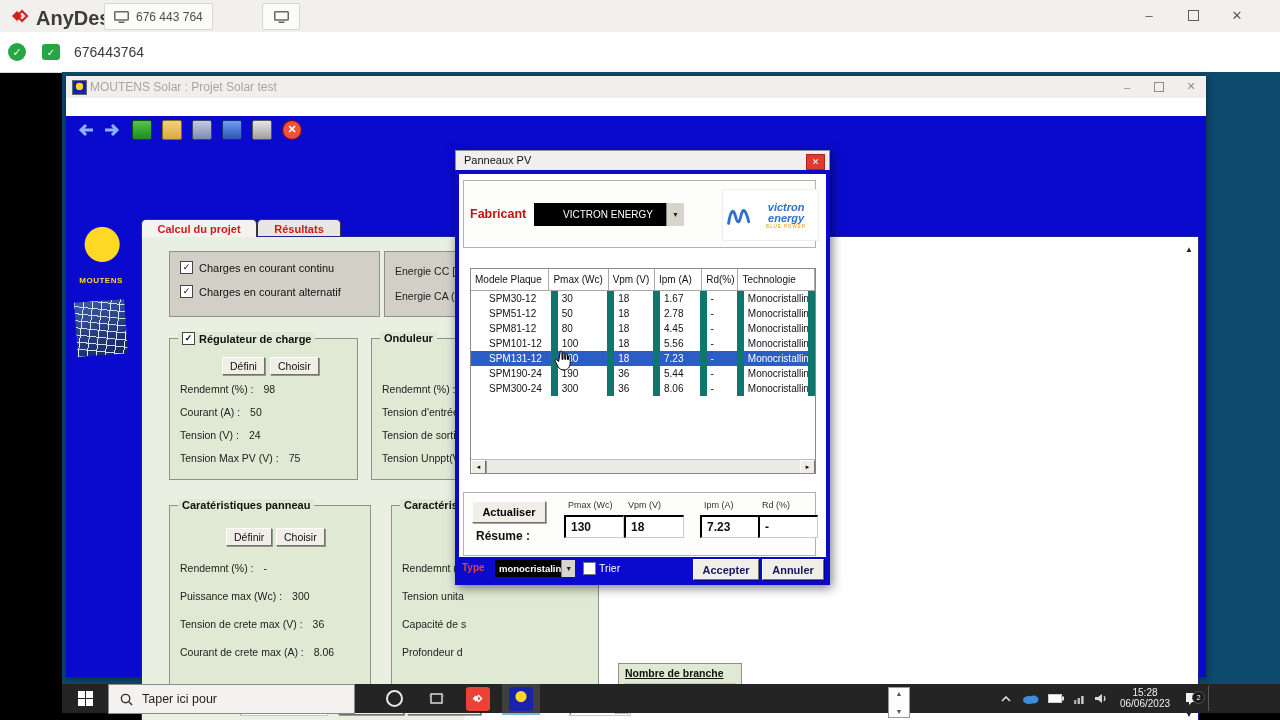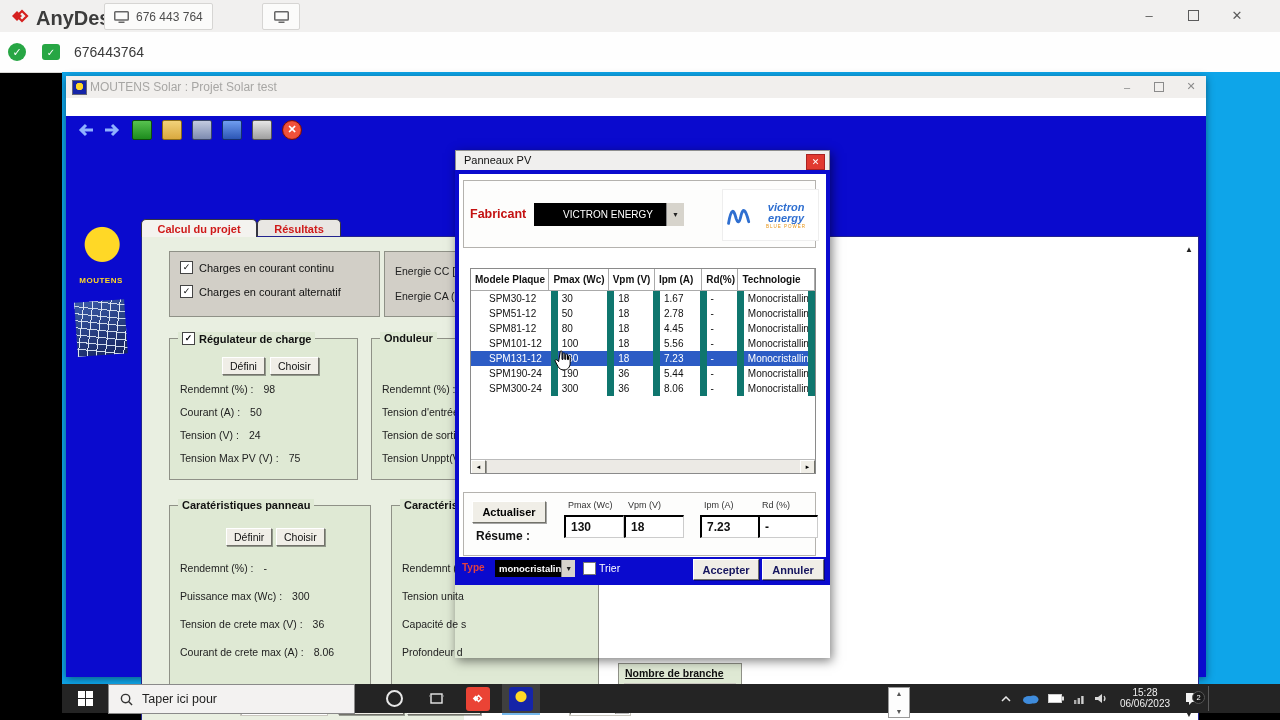--- a/index.html
+++ b/index.html
@@ -13,21 +13,21 @@
   .ad-tab{top:3px;height:25px;background:#fbfbfa;border:1px solid #d6d5d3;border-radius:2px;display:flex;align-items:center;padding:0 9px;gap:7px;font-size:12px;color:#4e4e4e;}
   .winbtn{top:0;width:42px;height:31px;display:flex;align-items:center;justify-content:center;color:#5b5b5b;font-size:13px;}
   #ad-toolbar{left:0;top:32px;width:1280px;height:40px;background:#fefefe;border-bottom:1px solid #d8d7d5;}
   .roundchk{width:18px;height:18px;border-radius:50%;background:#27a644;color:#fff;font-size:11px;display:flex;align-items:center;justify-content:center;}
   .sqchk{width:18px;height:16px;border-radius:3px;background:#27a644;color:#fff;font-size:10px;display:flex;align-items:center;justify-content:center;}
   #ad-address{left:74px;top:12px;font-size:14px;color:#3a3a3a;}
   .adicon{top:42px;width:24px;height:22px;display:flex;align-items:center;justify-content:center;color:#4c4c4c;}
   .adicon.dim{color:#c7c6c4;}
   .adicon.active:after{content:"";position:absolute;left:1px;right:1px;bottom:-6px;height:2px;background:#d5423b;}
   
-  #desktop{left:62px;top:72px;width:1218px;height:641px;background:#0ea5e9;}
+  #desktop{left:62px;top:72px;width:1218px;height:641px;background:#0c4a6e;}
   
   #appwin{left:4px;top:4px;width:1140px;height:601px;background:#fff;box-shadow:0 2px 8px rgba(0,0,0,.45);}
   #app-titlebar{left:0;top:0;right:0;height:22px;background:#f1efed;}
   #app-title{left:24px;top:4px;font-size:12px;color:#a7a6a4;}
   .appwinbtn{top:0;width:30px;height:21px;display:flex;align-items:center;justify-content:center;color:#8b8b8b;font-size:11px;}
   #app-menubar{left:0;top:22px;right:0;height:18px;background:#fbfaf9;border-bottom:1px solid #e6e5e3;display:flex;align-items:center;padding-left:14px;gap:20px;}
   .menu-item{font-size:12px;color:#1c1c1c;}
   #app-bluebar{left:0;top:40px;right:0;height:27px;background:#0a0ace;display:flex;align-items:center;padding-left:10px;gap:10px;}
   #app-client{left:0;top:67px;right:0;bottom:0;background:#0a0ace;}
   .tbico{width:18px;height:18px;border-radius:2px;position:relative;}
@@ -50,37 +50,37 @@
   .chk{width:11px;height:11px;background:#fff;border:1px solid #444;font-size:9px;line-height:10px;text-align:center;color:#000;flex:0 0 auto;}
   .kvrow{position:absolute;left:10px;right:4px;font-size:10.5px;color:#222;white-space:nowrap;}
   .kvval{margin-left:10px;color:#222;}
   .raised{background:#f0eee7;border:1px solid #72726a;border-top-color:#fff;border-left-color:#fff;box-shadow:1px 1px 0 rgba(0,0,0,.35);display:flex;align-items:center;justify-content:center;}
   .btn-sm{font-size:10.5px;color:#111;height:16px;padding:0 7px;position:absolute;}
   .spin{position:absolute;background:#fff;border:1px solid #fff;border-top-color:#6f6f67;border-left-color:#6f6f67;box-shadow:0 0 0 1px #c9c7bf;display:flex;align-items:center;}
   .spin .v{flex:1;font-size:11px;padding-left:5px;color:#111;}
   .spin .ud{width:13px;height:100%;display:flex;flex-direction:column;border-left:1px solid #9a988f;}
   .spin .ud div{flex:1;background:#efede6;font-size:5px;line-height:7px;text-align:center;color:#333;border-bottom:1px solid #bbb;}
   
-  #dlg{left:455px;top:150px;width:375px;height:508px;z-index:50;box-shadow:2px 3px 10px rgba(0,0,0,.5);}
+  #dlg{left:455px;top:150px;width:375px;height:435px;z-index:50;box-shadow:2px 3px 10px rgba(0,0,0,.5);}
   #dlg-titlebar{left:0;top:0;right:0;height:20px;background:#f0efee;border:1px solid #8f8f8f;border-bottom:none;}
   #dlg-title{left:8px;top:3px;font-size:11px;color:#111;}
   #dlg-close{right:4px;top:3px;width:17px;height:14px;background:#e13a30;color:#fff;font-size:9px;display:flex;align-items:center;justify-content:center;border:1px solid #a22;}
   #dlg-body{left:0;top:20px;width:367px;height:407px;background:#fff;border:4px solid #0a0ace;text-align:center;}
   #fab-box{left:4px;top:6px;width:351px;height:66px;border:1px solid #b4b2ae;background:#fdfdfc;}
   #fab-label{left:6px;top:26px;font-size:12.5px;font-weight:bold;color:#c41212;}
   #fab-dd{left:70px;top:22px;width:150px;height:23px;background:#000;display:flex;align-items:center;}
   #fab-dd .v{flex:1;color:#fff;font-size:10px;padding-left:16px;}
   .ddarrow{width:17px;height:100%;background:#d7d4cc;border-left:1px solid #888;font-size:7px;display:flex;align-items:center;justify-content:center;color:#222;}
   #victron{left:258px;top:8px;width:92px;height:50px;background:#fff;border:1px solid #eee;display:flex;align-items:center;gap:3px;padding-left:3px;}
   #victron .vt1{font-size:11px;font-weight:bold;font-style:italic;color:#2f6fd0;line-height:11px;}
   #victron .vt2{font-size:4.5px;letter-spacing:1px;color:#e8920f;}
   
   #pv-table{left:11px;top:94px;width:344px;height:204px;border:1px solid #8a8a8a;background:#fff;overflow:hidden;}
   .trow{display:flex;height:15px;}
-  .trow.hdr{height:21px;border-bottom:1px solid #aaa;font-weight:bold;}
+  .trow.hdr{height:21px;border-bottom:1px solid #aaa;font-weight:normal;}
   .tcell{font-size:10px;color:#111;display:flex;align-items:center;padding-left:4px;border-right:7px solid #0f766e;overflow:hidden;white-space:nowrap;}
   .trow.hdr .tcell{border-right:1px solid #aaa;}
   .trow.sel{background:#2c5cc5;}
   .trow.sel .tcell{color:#fff;}
   #hscroll{left:0px;bottom:0px;height:13px;right:0;background:#eceae5;border-top:1px solid #bbb;}
   .scrbtn{top:0;width:13px;height:12px;font-size:6px;}
   
   #resume-box{left:4px;top:318px;width:351px;height:62px;border:1px solid #b4b2ae;background:#fdfdfc;}
   .rlabel{top:7px;font-size:9px;color:#333;}
   .rval{top:22px;width:52px;height:20px;background:#fff;border:1px solid #ccc;border-top:2px solid #000;border-left:2px solid #000;font-size:12px;font-weight:bold;color:#111;display:flex;align-items:center;padding-left:5px;}

